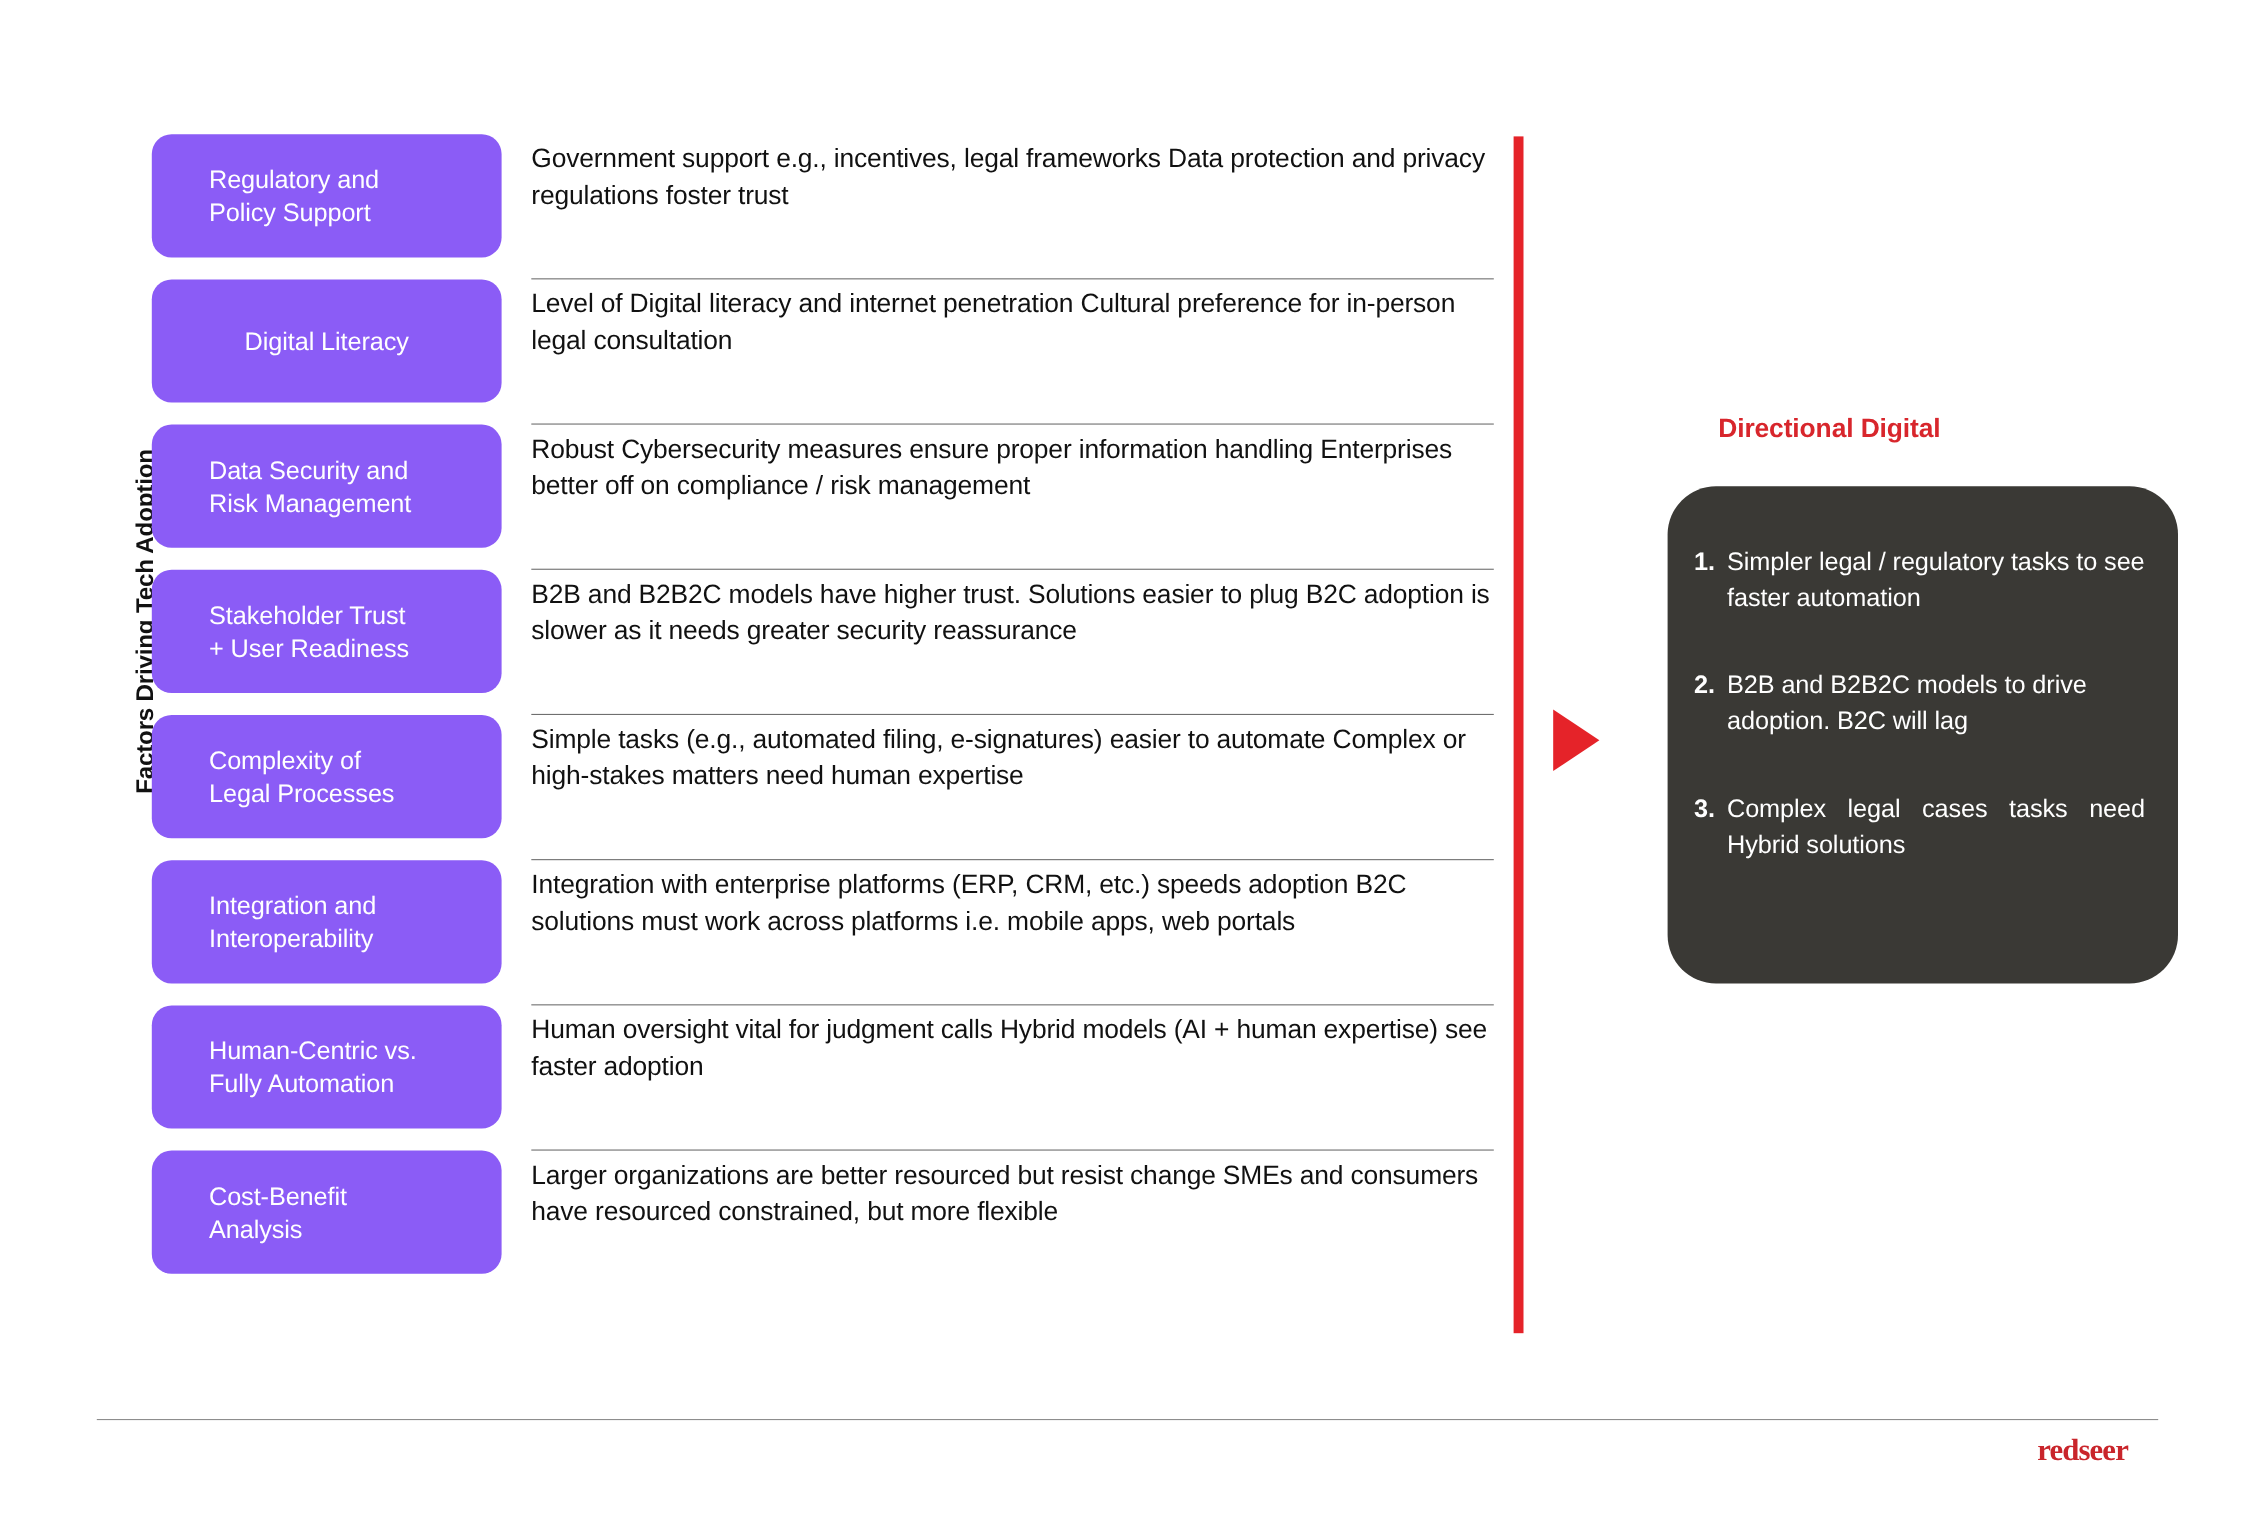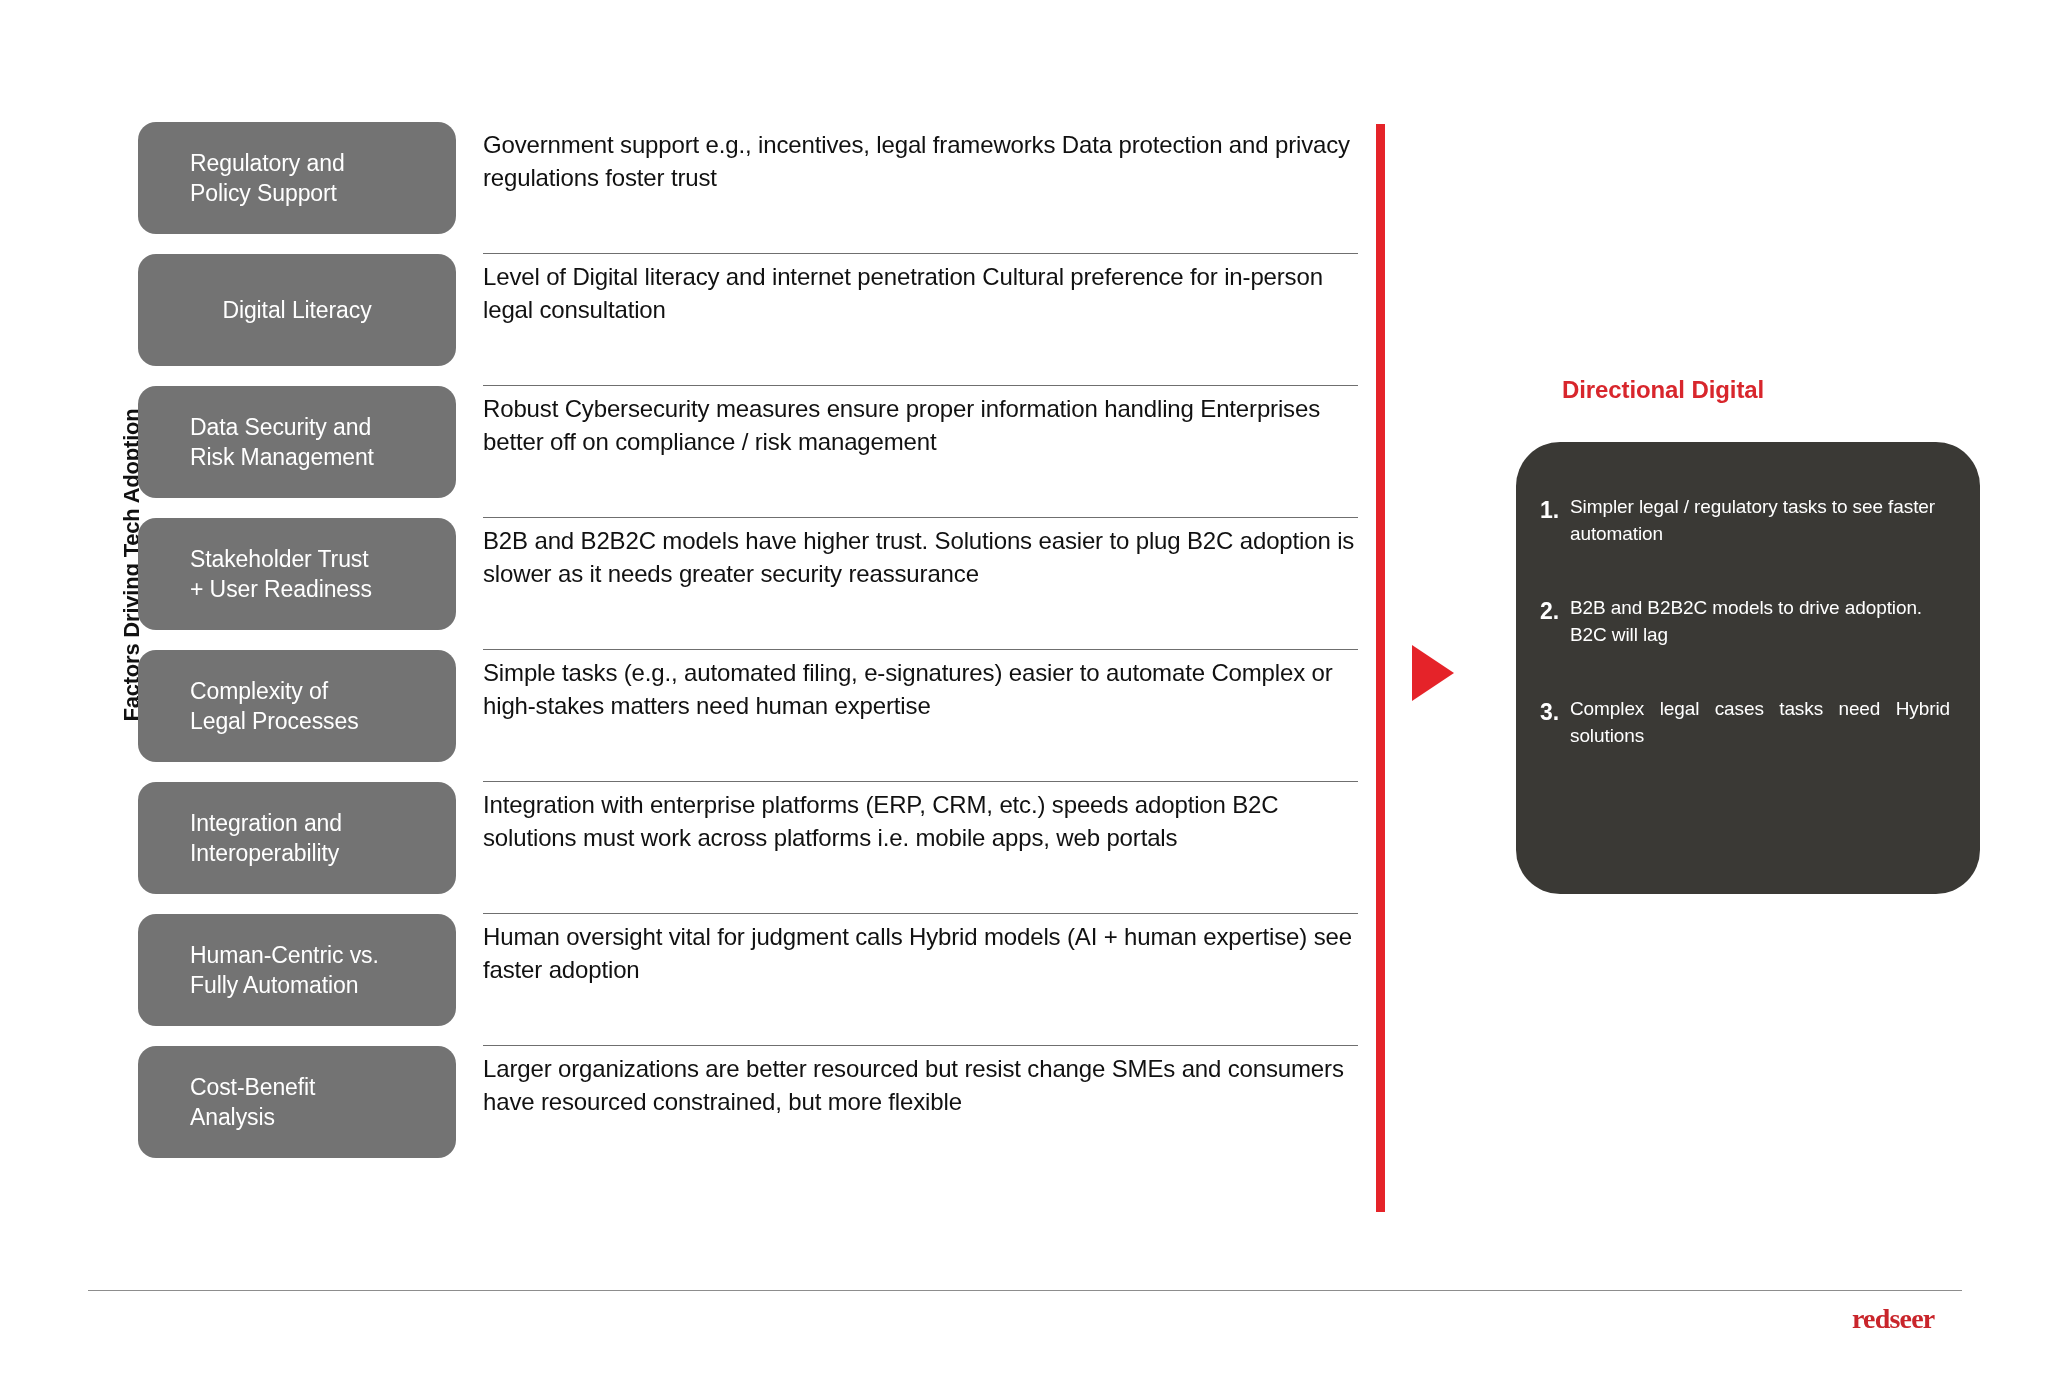--- a/index.html
+++ b/index.html
@@ -37,21 +37,21 @@
     top: 122px;
     width: 1232px;
   }
   .factor-row {
     display: flex;
     align-items: flex-start;
     position: relative;
   }
   .pill {
     flex: 0 0 318px;
-    background: #737373;
+    background: #8b5cf6;
     border-radius: 18px;
     color: #ffffff;
     height: 112px;
     margin-bottom: 20px;
     display: flex;
     flex-direction: column;
     justify-content: center;
     padding: 0 0 0 52px;
     box-sizing: border-box;
     font-size: 23px;
@@ -136,21 +136,21 @@
     color: #ffffff;
   }
   .outcome-num {
     flex: 0 0 30px;
     font-size: 23px;
     font-weight: bold;
     line-height: 1.42;
   }
   .outcome-text {
     flex: 1 1 auto;
-    font-size: 19px;
+    font-size: 23px;
     line-height: 1.42;
     letter-spacing: -0.1px;
   }
   .outcome-text.justify { text-align: justify; }
 
   
   #footer-rule {
     position: absolute;
     left: 88px;
     top: 1290px;

